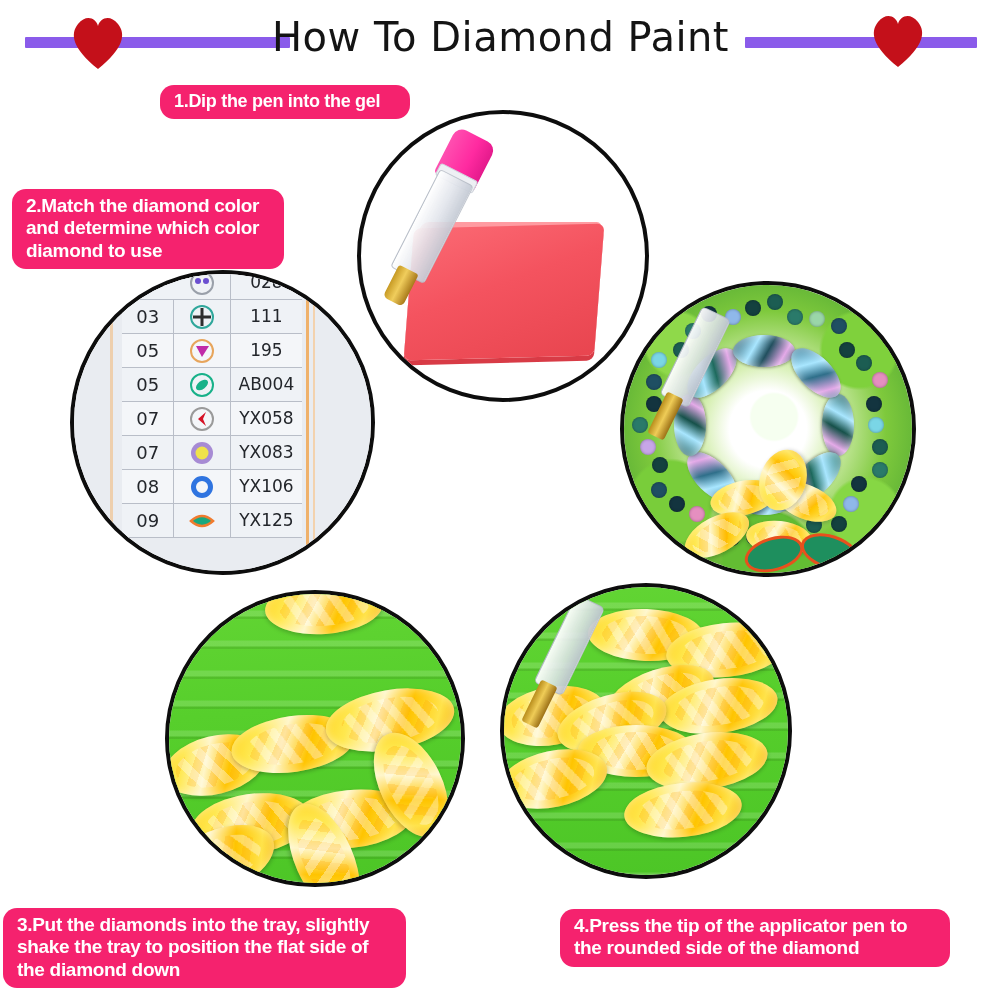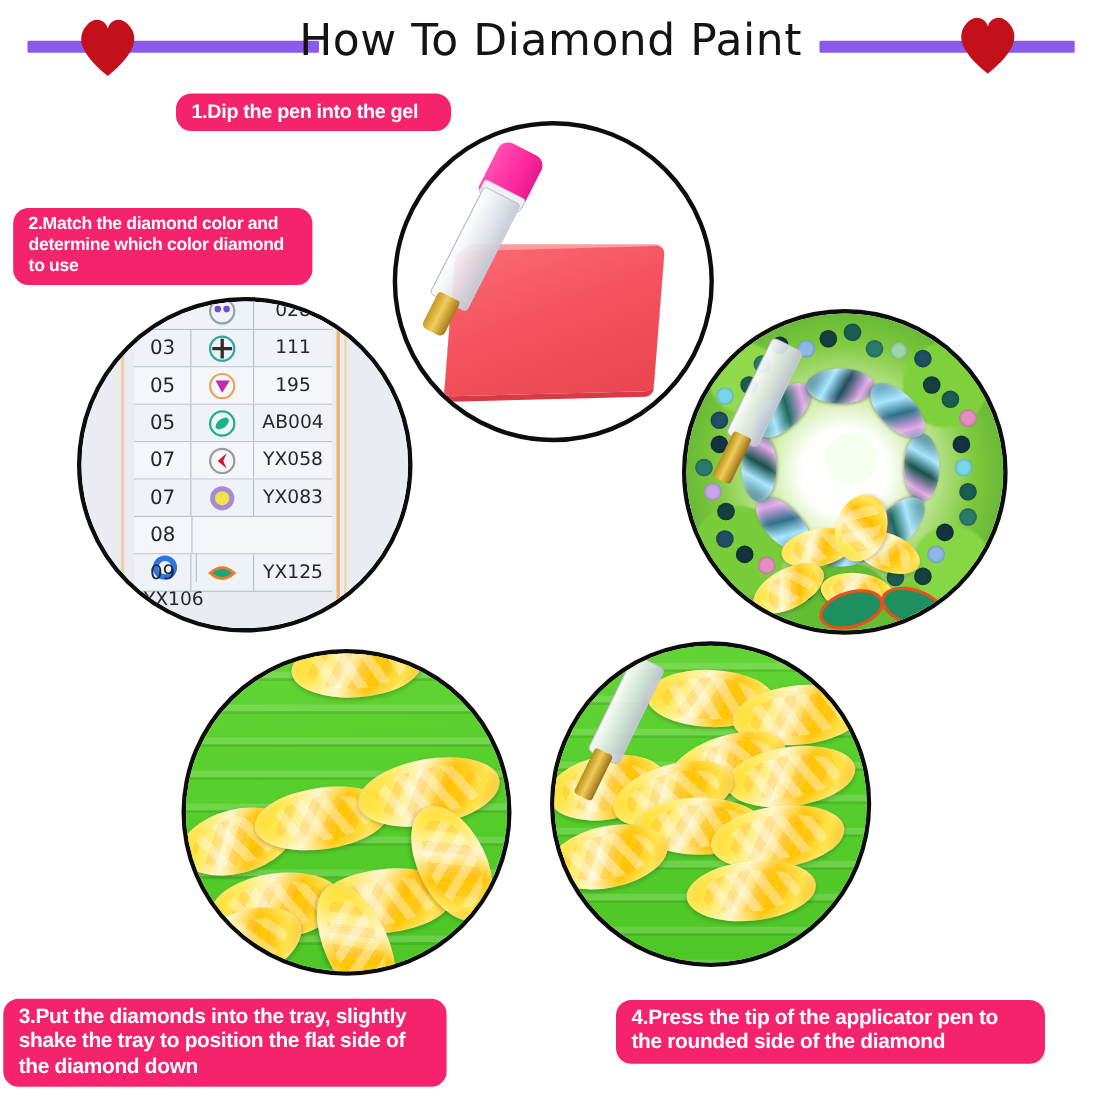--- a/index.html
+++ b/index.html
@@ -42,21 +42,21 @@
     color:#ffffff;
     border-radius:14px;
     font-weight:bold;
     line-height:1.18;
     padding:6px 14px 7px 14px;
     box-sizing:border-box;
     letter-spacing:-0.3px;
     font-family:"Liberation Sans", sans-serif;
   }
   #label-1{left:160px;top:85px;width:250px;font-size:18px;}
-  #label-2{left:12px;top:189px;width:272px;font-size:16px;}
+  #label-2{left:12px;top:189px;width:272px;font-size:19px;}
   #label-5{left:716px;top:209px;width:276px;font-size:19px;}
   #label-3{left:3px;top:908px;width:403px;font-size:19px;}
   #label-4{left:560px;top:909px;width:390px;font-size:19px;}
 
   
   .circle{
     position:absolute;
     border-radius:50%;
     border:4px solid #0d0d0d;
     overflow:hidden;
@@ -264,21 +264,21 @@
           <div style="display: flex; height: 33px; align-items: center; border-bottom: 1px solid rgb(185, 190, 200); background: rgb(239, 242, 246);">
             <div style="width: 52px; text-align: center; font-size: 18px; color: rgb(35, 38, 43); font-family: &quot;DejaVu Sans&quot;, &quot;Liberation Sans&quot;, sans-serif; border-right: 1px solid rgb(185, 190, 200); line-height: 33px;">07</div>
             <div style="width: 56px; display: flex; align-items: center; justify-content: center; border-right: 1px solid rgb(185, 190, 200); height: 100%;">
               <svg width="26" height="26" viewBox="0 0 26 26">
                 <circle cx="13" cy="13" r="11" fill="#A78BD4"></circle>
                 <circle cx="13" cy="13" r="6.5" fill="#EFE24A"></circle>
               </svg>
             </div>
             <div style="width: 72px; text-align: center; font-size: 17px; color: rgb(35, 38, 43); font-family: &quot;DejaVu Sans&quot;, &quot;Liberation Sans&quot;, sans-serif; line-height: 33px;">YX083</div>
           </div>
-          <div style="display: flex; height: 33px; align-items: flex-start; border-bottom: 1px solid rgb(185, 190, 200); background: rgb(244, 246, 249); flex-direction: column;">
+          <div style="display: flex; height: 33px; align-items: flex-end; border-bottom: 1px solid rgb(185, 190, 200); background: rgb(244, 246, 249);">
             <div style="width: 52px; text-align: center; font-size: 18px; color: rgb(35, 38, 43); font-family: &quot;DejaVu Sans&quot;, &quot;Liberation Sans&quot;, sans-serif; border-right: 1px solid rgb(185, 190, 200); line-height: 33px;">08</div>
             <div style="width: 56px; display: flex; align-items: center; justify-content: center; border-right: 1px solid rgb(185, 190, 200); height: 100%;">
               <svg width="26" height="26" viewBox="0 0 26 26">
                 <circle cx="13" cy="13" r="8.5" fill="none" stroke="#2F74E0" stroke-width="5"></circle>
               </svg>
             </div>
             <div style="width: 72px; text-align: center; font-size: 17px; color: rgb(35, 38, 43); font-family: &quot;DejaVu Sans&quot;, &quot;Liberation Sans&quot;, sans-serif; line-height: 33px;">YX106</div>
           </div>
           <div style="display: flex; height: 33px; align-items: center; border-bottom: 1px solid rgb(185, 190, 200); background: rgb(239, 242, 246);">
             <div style="width: 52px; text-align: center; font-size: 18px; color: rgb(35, 38, 43); font-family: &quot;DejaVu Sans&quot;, &quot;Liberation Sans&quot;, sans-serif; border-right: 1px solid rgb(185, 190, 200); line-height: 33px;">09</div>

